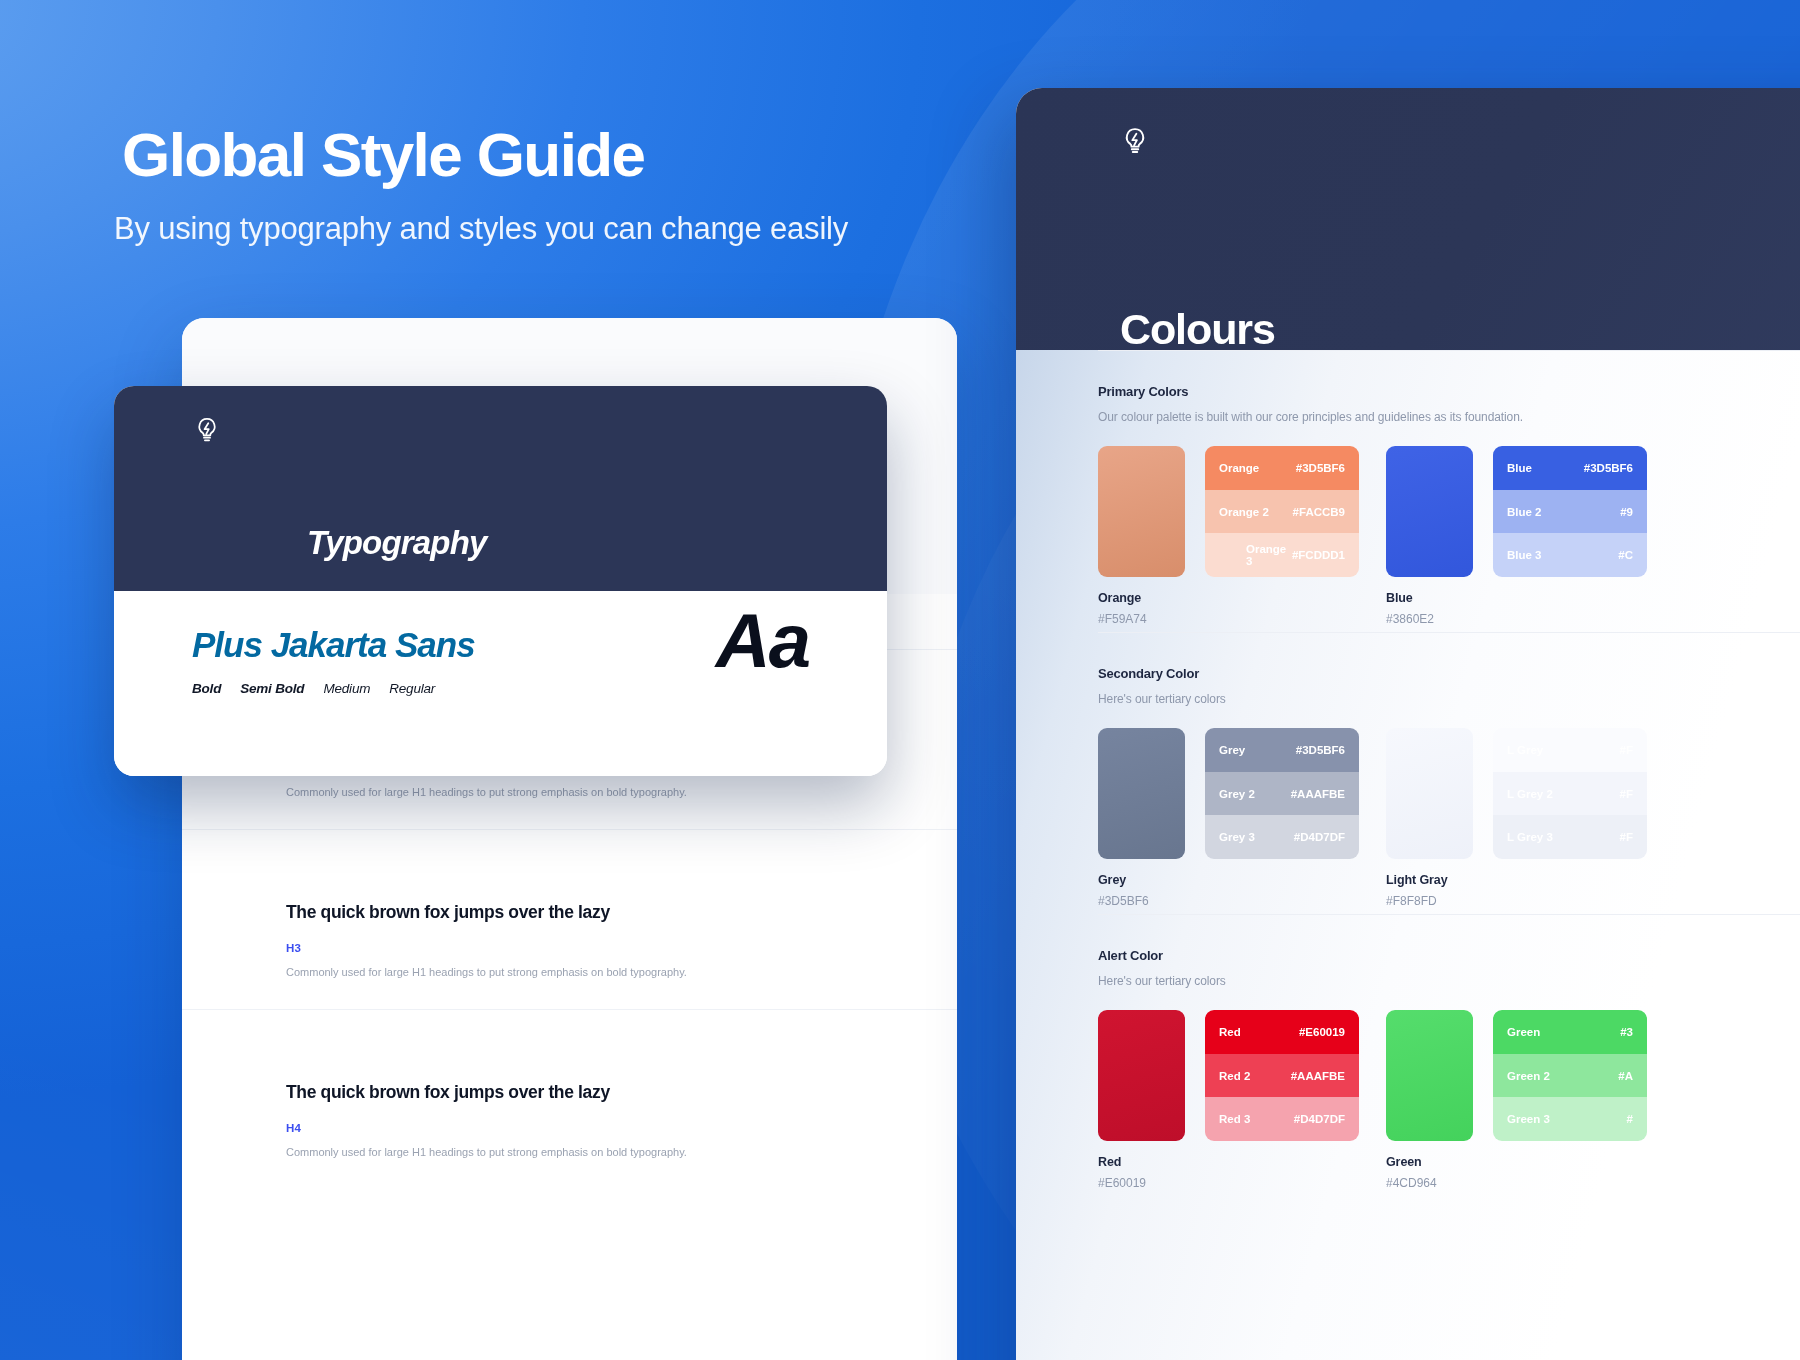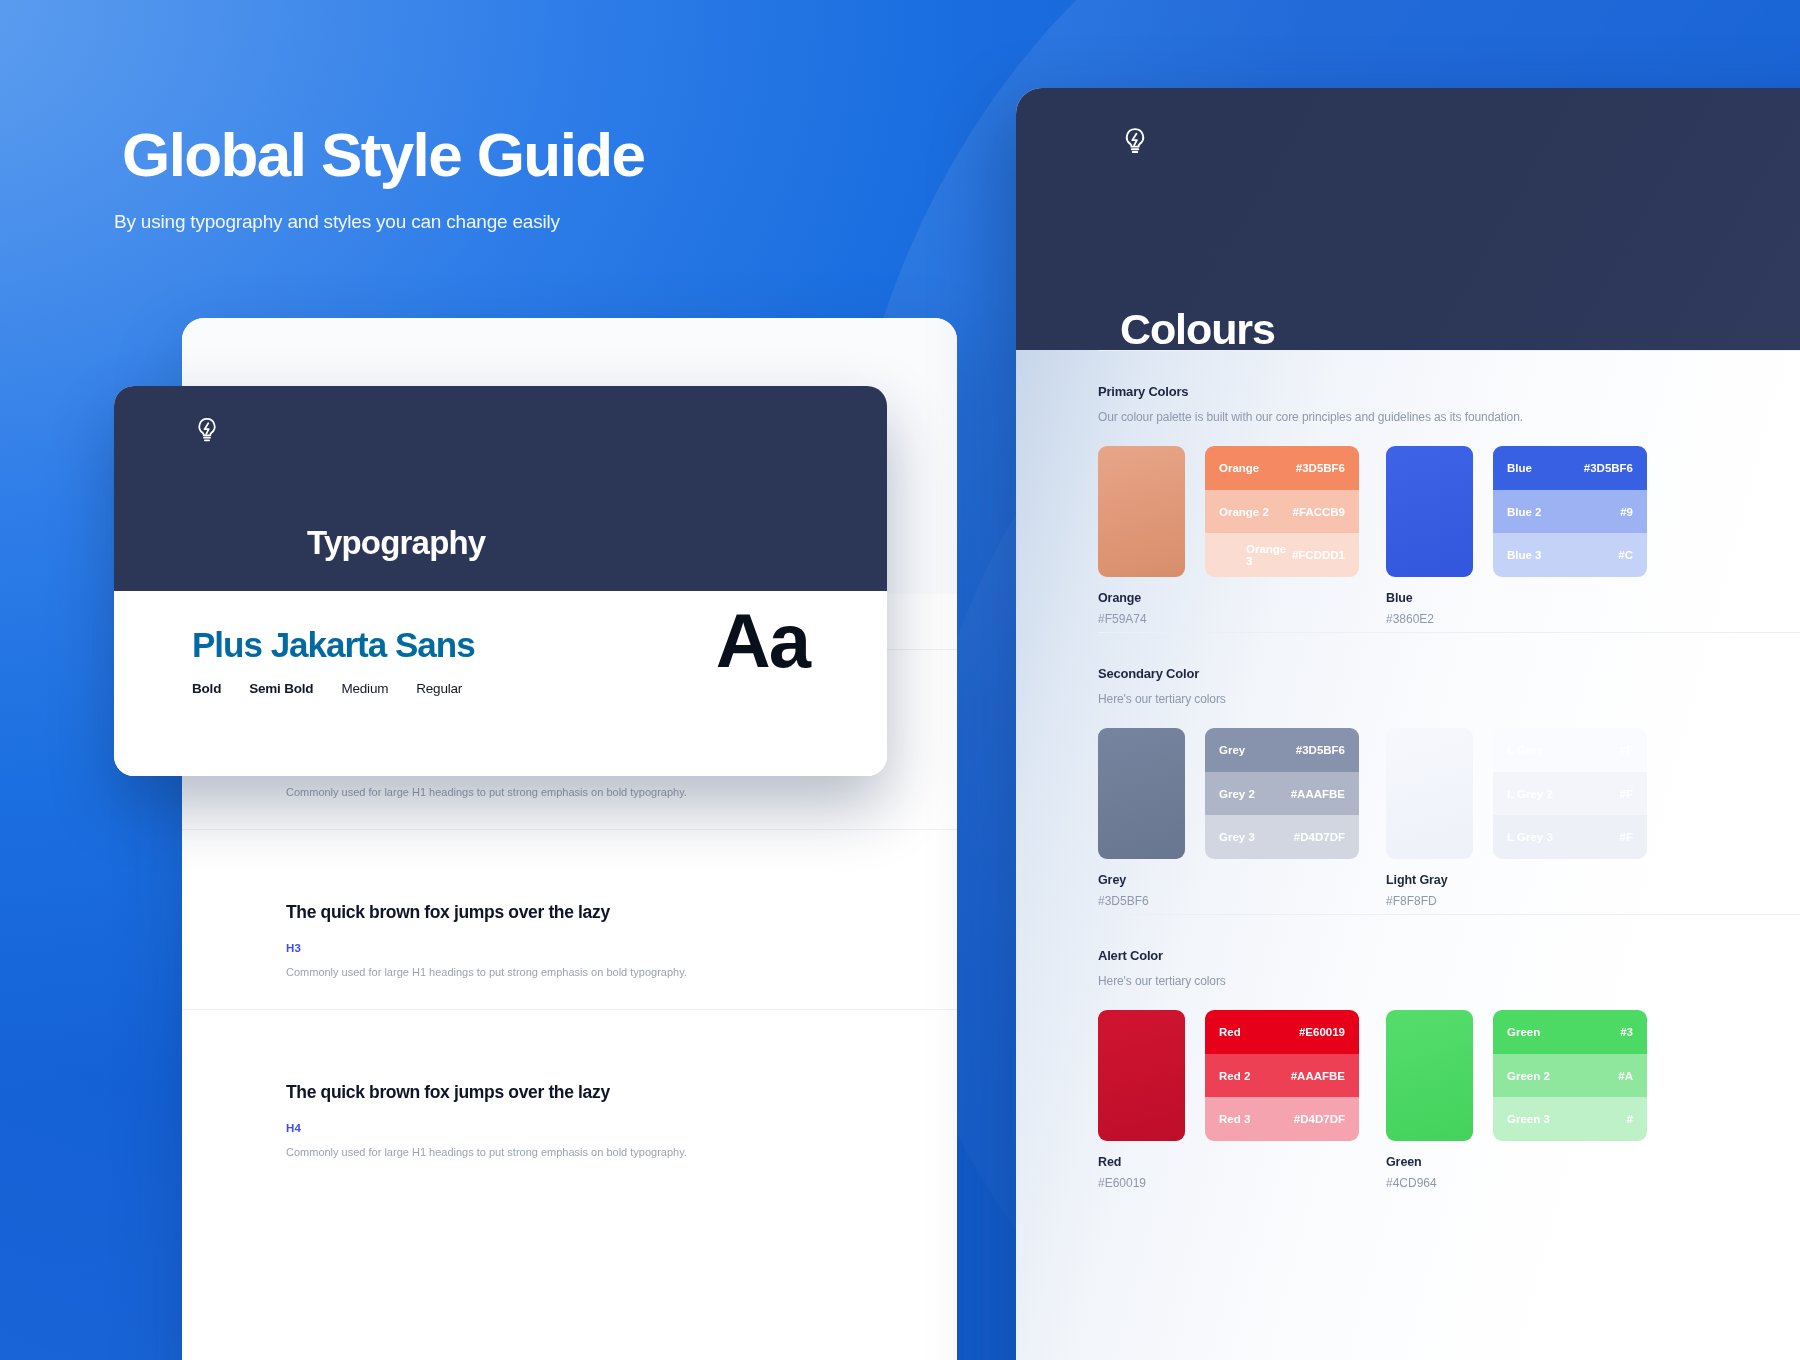--- a/index.html
+++ b/index.html
@@ -33,21 +33,21 @@
     background:linear-gradient(200deg, rgba(255,255,255,.08), rgba(255,255,255,0) 70%);
   }
 
   
   #hero{ position:absolute; left:114px; top:122px; width:760px; z-index:5; }
   #hero-title{
     font-size:62px; font-weight:700; color:#fff; letter-spacing:-1.6px;
     line-height:1.08; white-space:nowrap;margin-left:8px;
   }
   #hero-sub{
-    margin-top:22px; font-size:19px; font-weight:400; color:rgba(255,255,255,.93);
+    margin-top:22px; font-size:31px; font-weight:400; color:rgba(255,255,255,.93);
     letter-spacing:-.2px;
   }
 
   
   #typo-white-card{
     position:absolute; left:182px; top:318px; width:775px; height:1100px;
     background:#fff; border-radius:22px;
     box-shadow:0 26px 70px rgba(10,35,80,.22);
     overflow:hidden; z-index:6;
   }
@@ -67,40 +67,41 @@
   .typo-desc{
     margin-top:10px; font-size:11px; line-height:1.55; color:#9aa2b1; font-weight:400;
   }
   #typo-row-partial{ padding-top:0; border-top:none; }
 
   #typo-dark-card{
     position:absolute; left:114px; top:386px; width:773px; height:390px;
     border-radius:20px; overflow:hidden; z-index:7;
     box-shadow:0 30px 64px rgba(10,30,70,.30);
     background:#fff;
+    font-style:italic;
   }
   #typo-dark-head{
     height:205px; background:#2c3657; padding:32px 0 0 78px; position:relative;
   }
   #typo-logo{ width:28px; height:28px; }
   #typo-title{
     position:absolute; left:193px; bottom:29px;
     font-size:33px; font-weight:700; color:#fff; letter-spacing:-.8px;
   }
   #typo-dark-head #typo-logo{ position:absolute; left:193px; top:414px; }
 
   #typo-font-body{
     height:185px; background:#fff; position:relative;
   }
   #font-name{
     position:absolute; left:78px; top:34px;
     font-size:35px; font-weight:600; color:#0369a1; letter-spacing:-1px;
   }
   #font-weights{
-    position:absolute; left:78px; top:90px; display:flex; gap:28px; align-items:baseline;
+    position:absolute; left:78px; top:90px; display:flex; gap:19px; align-items:baseline;
   }
   .fw{ font-size:13.5px; color:#111827; letter-spacing:-.2px; }
   .fw.w-bold{ font-weight:700; }
   .fw.w-semi{ font-weight:600; }
   .fw.w-med{ font-weight:500; }
   .fw.w-reg{ font-weight:400; }
   #font-aa{
     position:absolute; right:78px; top:12px;
     font-size:76px; font-weight:700; color:#0a0f1c; letter-spacing:-2px; line-height:1;
   }

